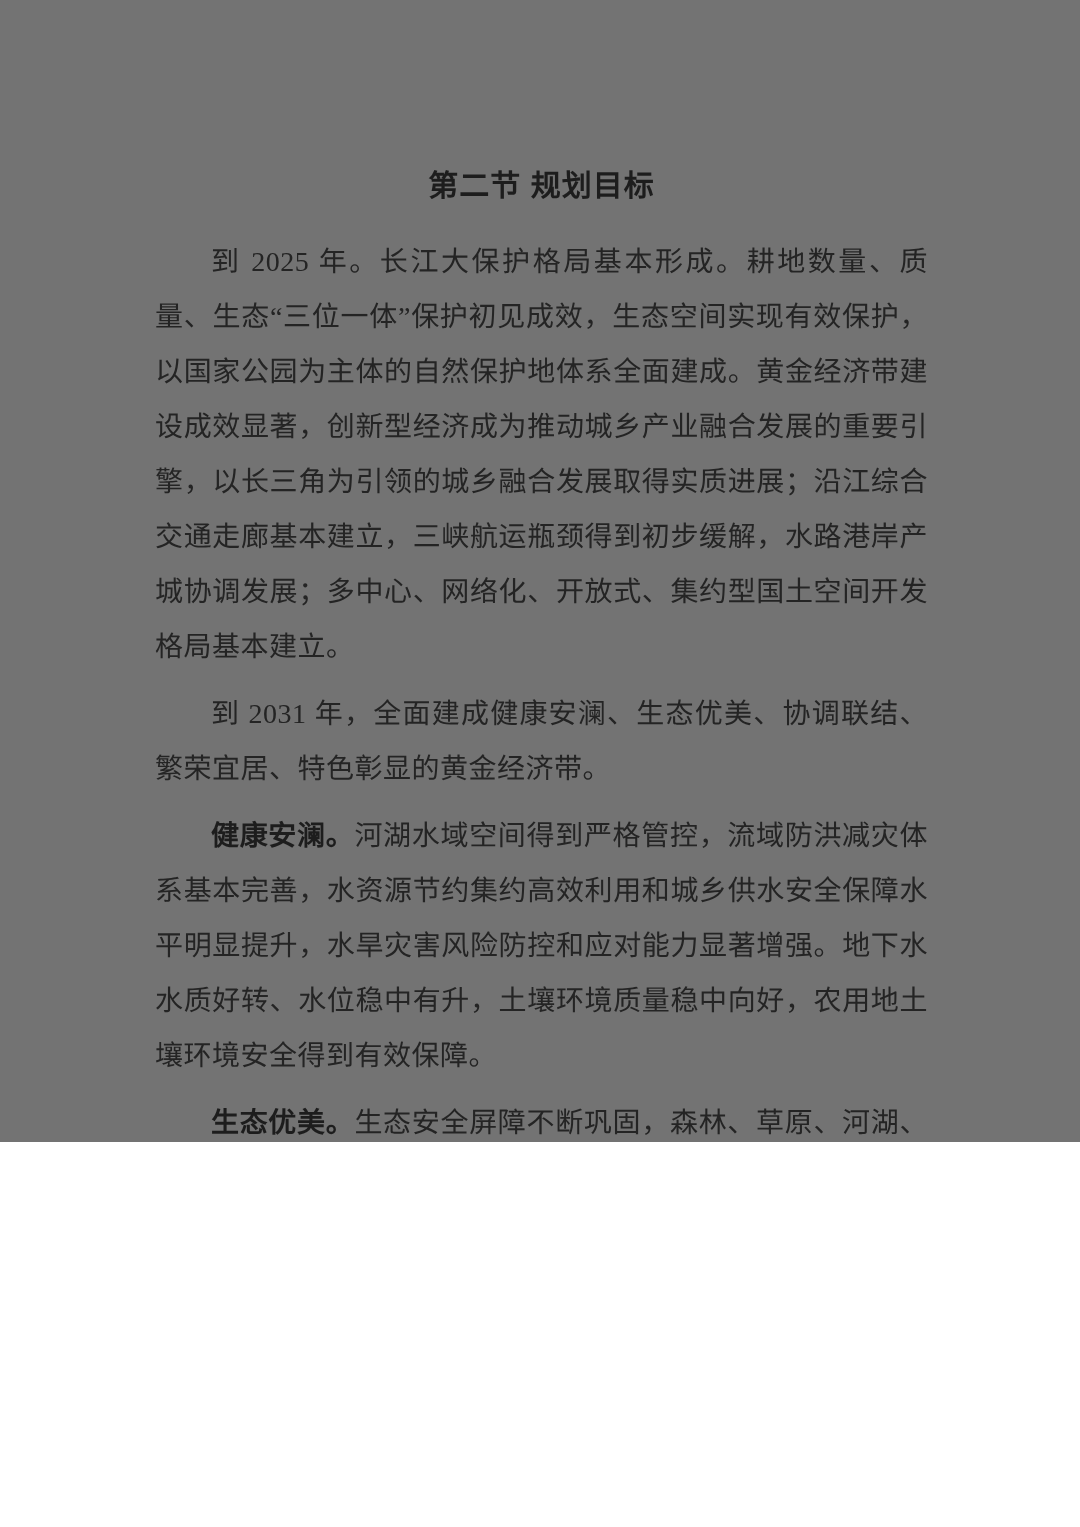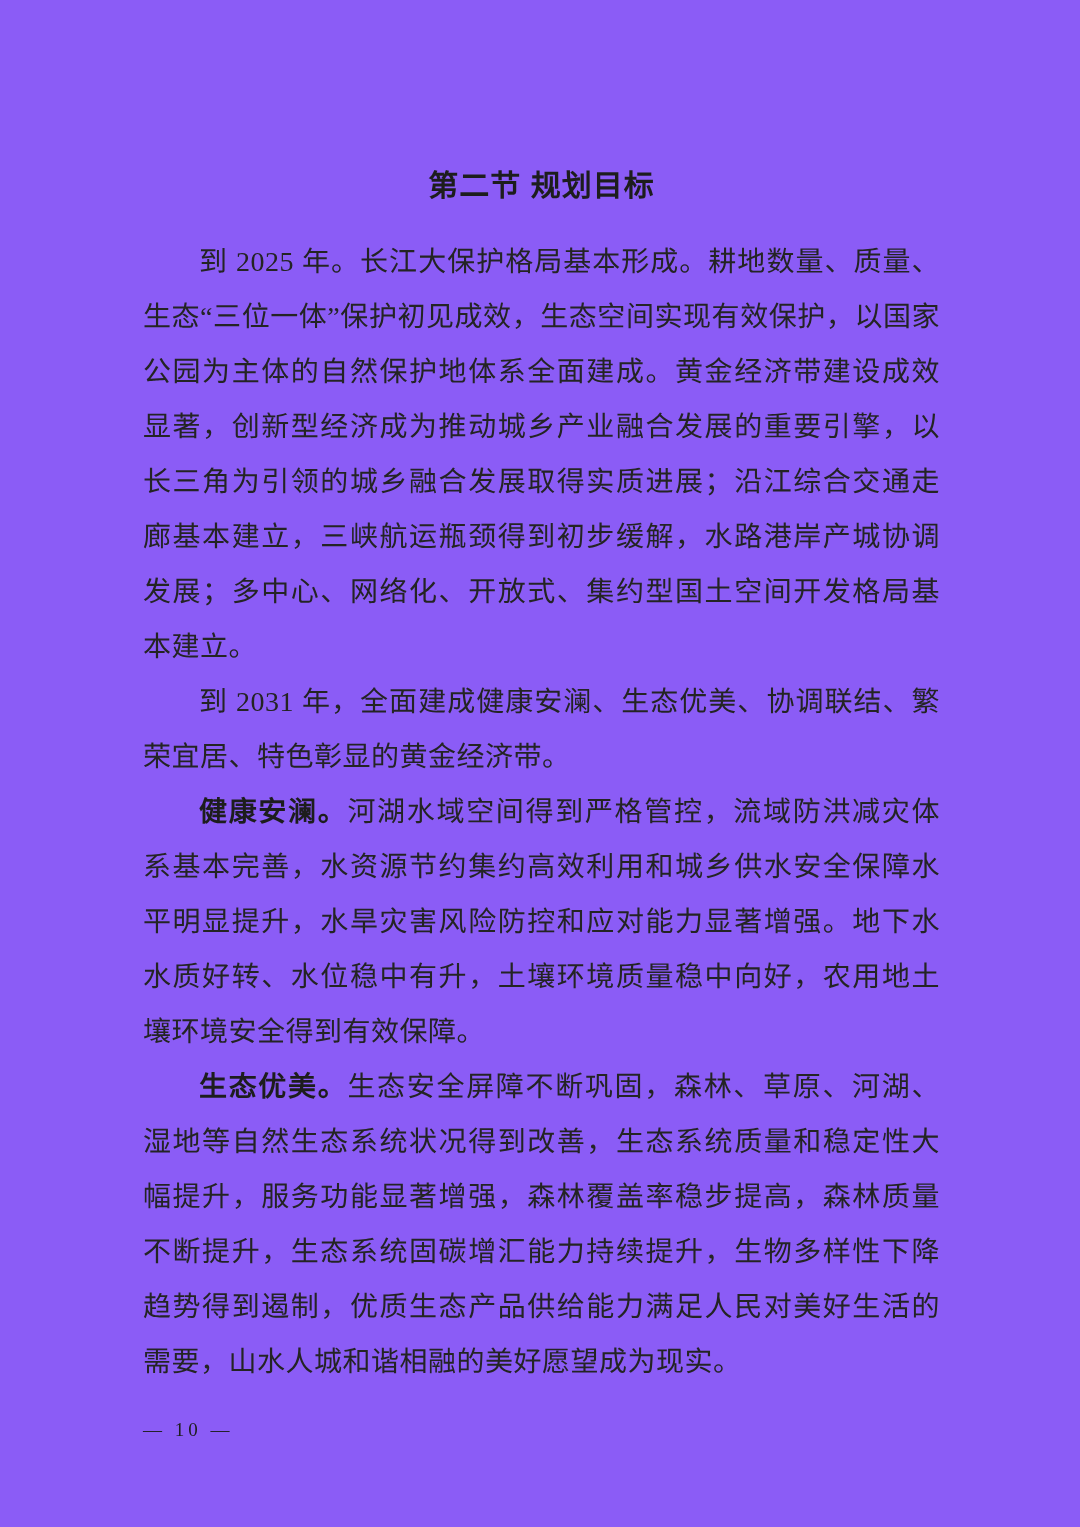--- a/index.html
+++ b/index.html
@@ -3,22 +3,22 @@
 <meta charset="utf-8">
 <style>
   html, body {
     margin: 0;
     padding: 0;
     background: #ffffff;
   }
   .page {
     position: relative;
     width: 1080px;
-    height: 1527px;
-    background: #8b5cf6;
+    height: 1142px;
+    background: #737373;
     overflow: hidden;
     font-family: "Liberation Serif", "DejaVu Serif", serif;
     color: #242424;
   }
   .content {
     position: absolute;
     left: 143px;
     top: 166px;
     width: 797px;
   }
@@ -26,21 +26,21 @@
     margin: 0 0 28px 0;
     font-family: "Liberation Sans", "DejaVu Sans", sans-serif;
     font-size: 30px;
     font-weight: 700;
     line-height: 40px;
     text-align: center;
     letter-spacing: 1px;
     color: #1d1d1d;
   }
   .para {
-    margin: 0;
+    margin: 12px;
     font-size: 28px;
     line-height: 55px;
     text-align: justify;
     text-justify: inter-character;
     text-indent: 2em;
     letter-spacing: 0.5px;
     word-break: break-all;
     color: #242424;
   }
   .para .lead {

